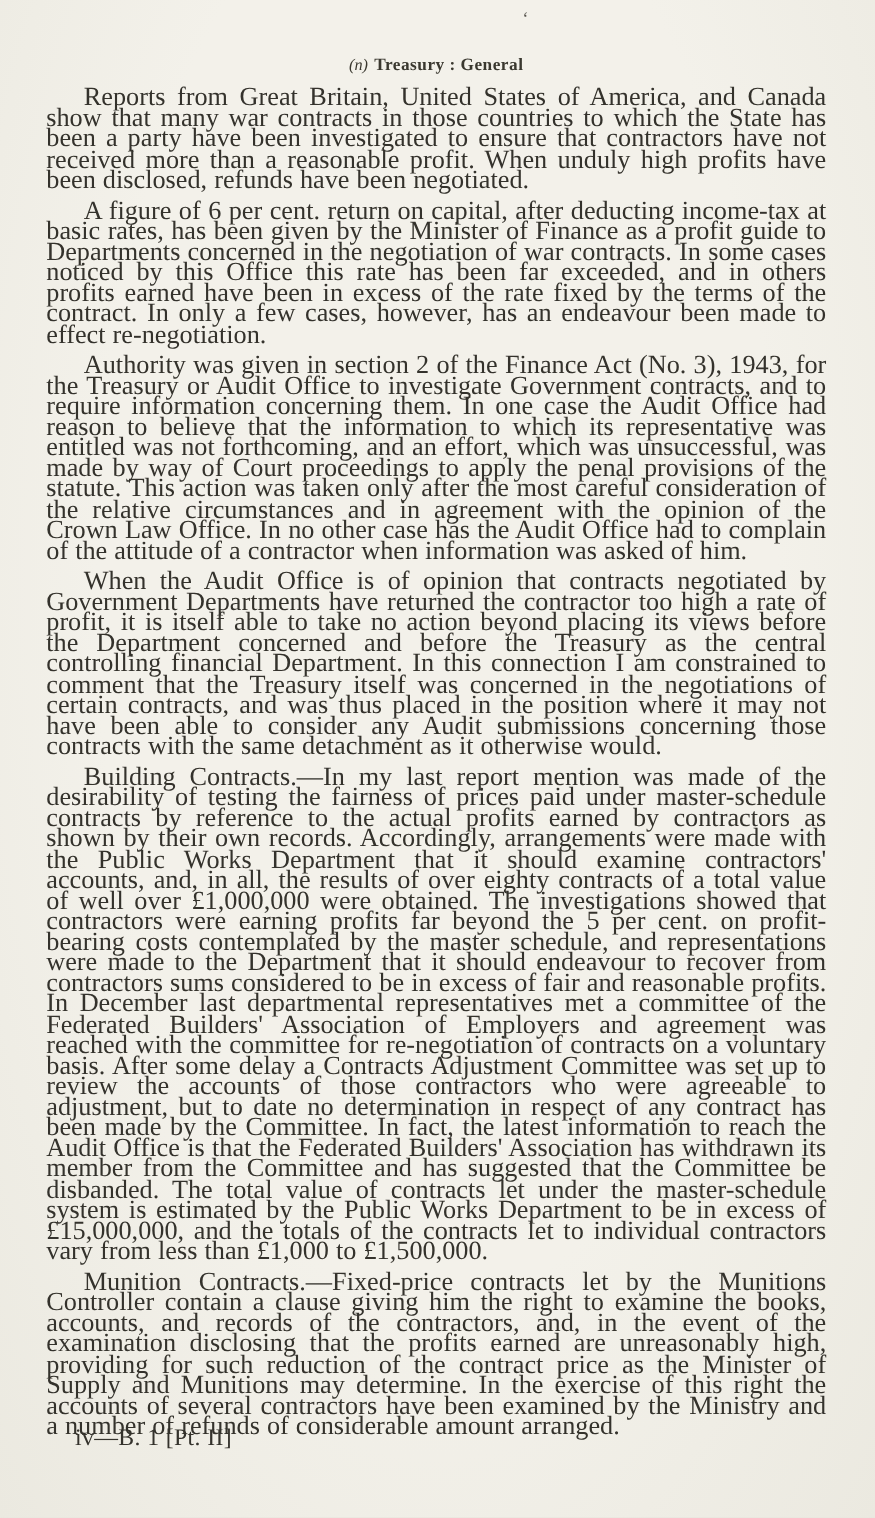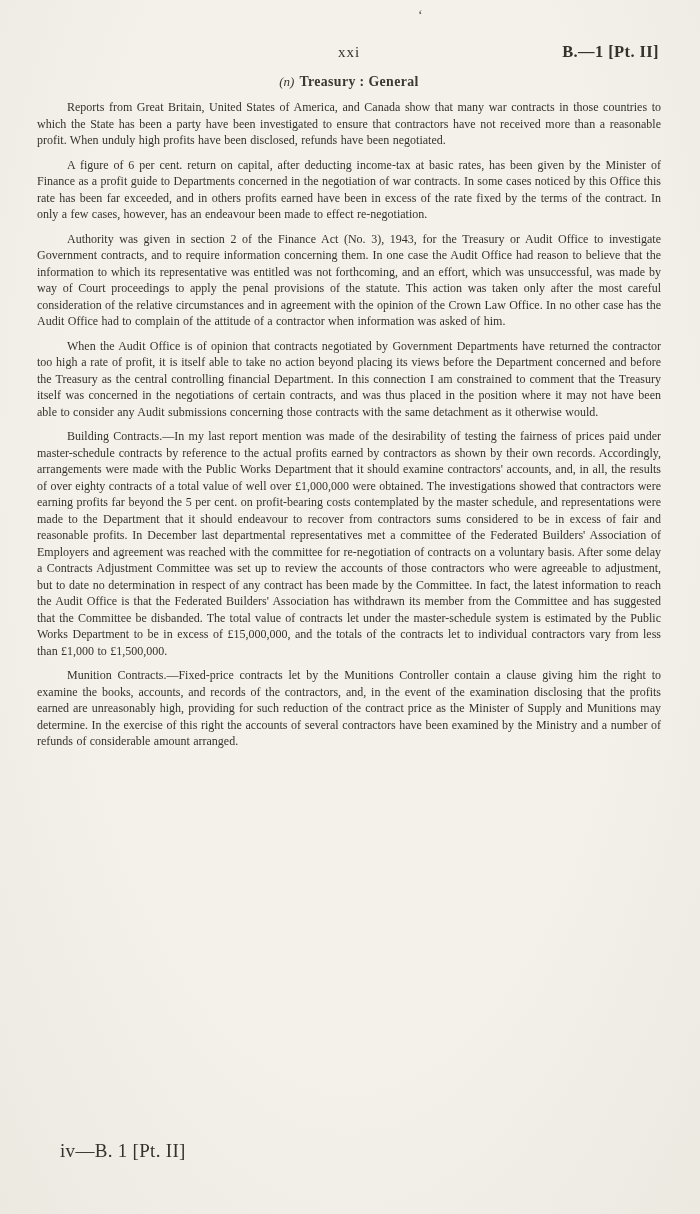--- a/index.html
+++ b/index.html
@@ -54,21 +54,21 @@
   .section-label {
     font-style: italic;
     font-size: 13px;
     margin-right: 5px;
   }
   .section-title {
     font-weight: bold;
     letter-spacing: 0.4px;
   }
   main p {
-    font-size: 12px;
+    font-size: 21px;
     line-height: 16.5px;
     text-align: justify;
     text-indent: 30px;
     margin-bottom: 8px;
     word-spacing: 0.4px;
   }
   .lead { }
   .page-footer {
     position: absolute;
     left: 60px;
@@ -78,24 +78,20 @@
     text-align: center;
   }
 </style>
 </head>
 <body>
 
 <div class="page">
 
   <span class="artifact">‘</span>
 
-  <header class="page-header">
-    <span class="page-number">xxi</span>
-    <span class="doc-ref">B.—1 [Pt. II]</span>
-  </header>
 
   <div class="section-heading"><i class="section-label">(n)</i><span class="section-title">Treasury :  General</span>
   </div>
 
   <main>
 
     <p><span>Reports from Great Britain, United States of America, and Canada show that many war contracts in those countries to which the State has been a party have been investigated to ensure that contractors have not received more than a reasonable profit.  When unduly high profits have been disclosed, refunds have been negotiated.</span></p>
 
 
     <p><span>A figure of 6 per cent. return on capital, after deducting income-tax at basic rates, has been given by the Minister of Finance as a profit guide to Departments concerned in the negotiation of war contracts.  In some cases noticed by this Office this rate has been far exceeded, and in others profits earned have been in excess of the rate fixed by the terms of the contract.  In only a few cases, however, has an endeavour been made to effect re-negotiation.</span></p>

